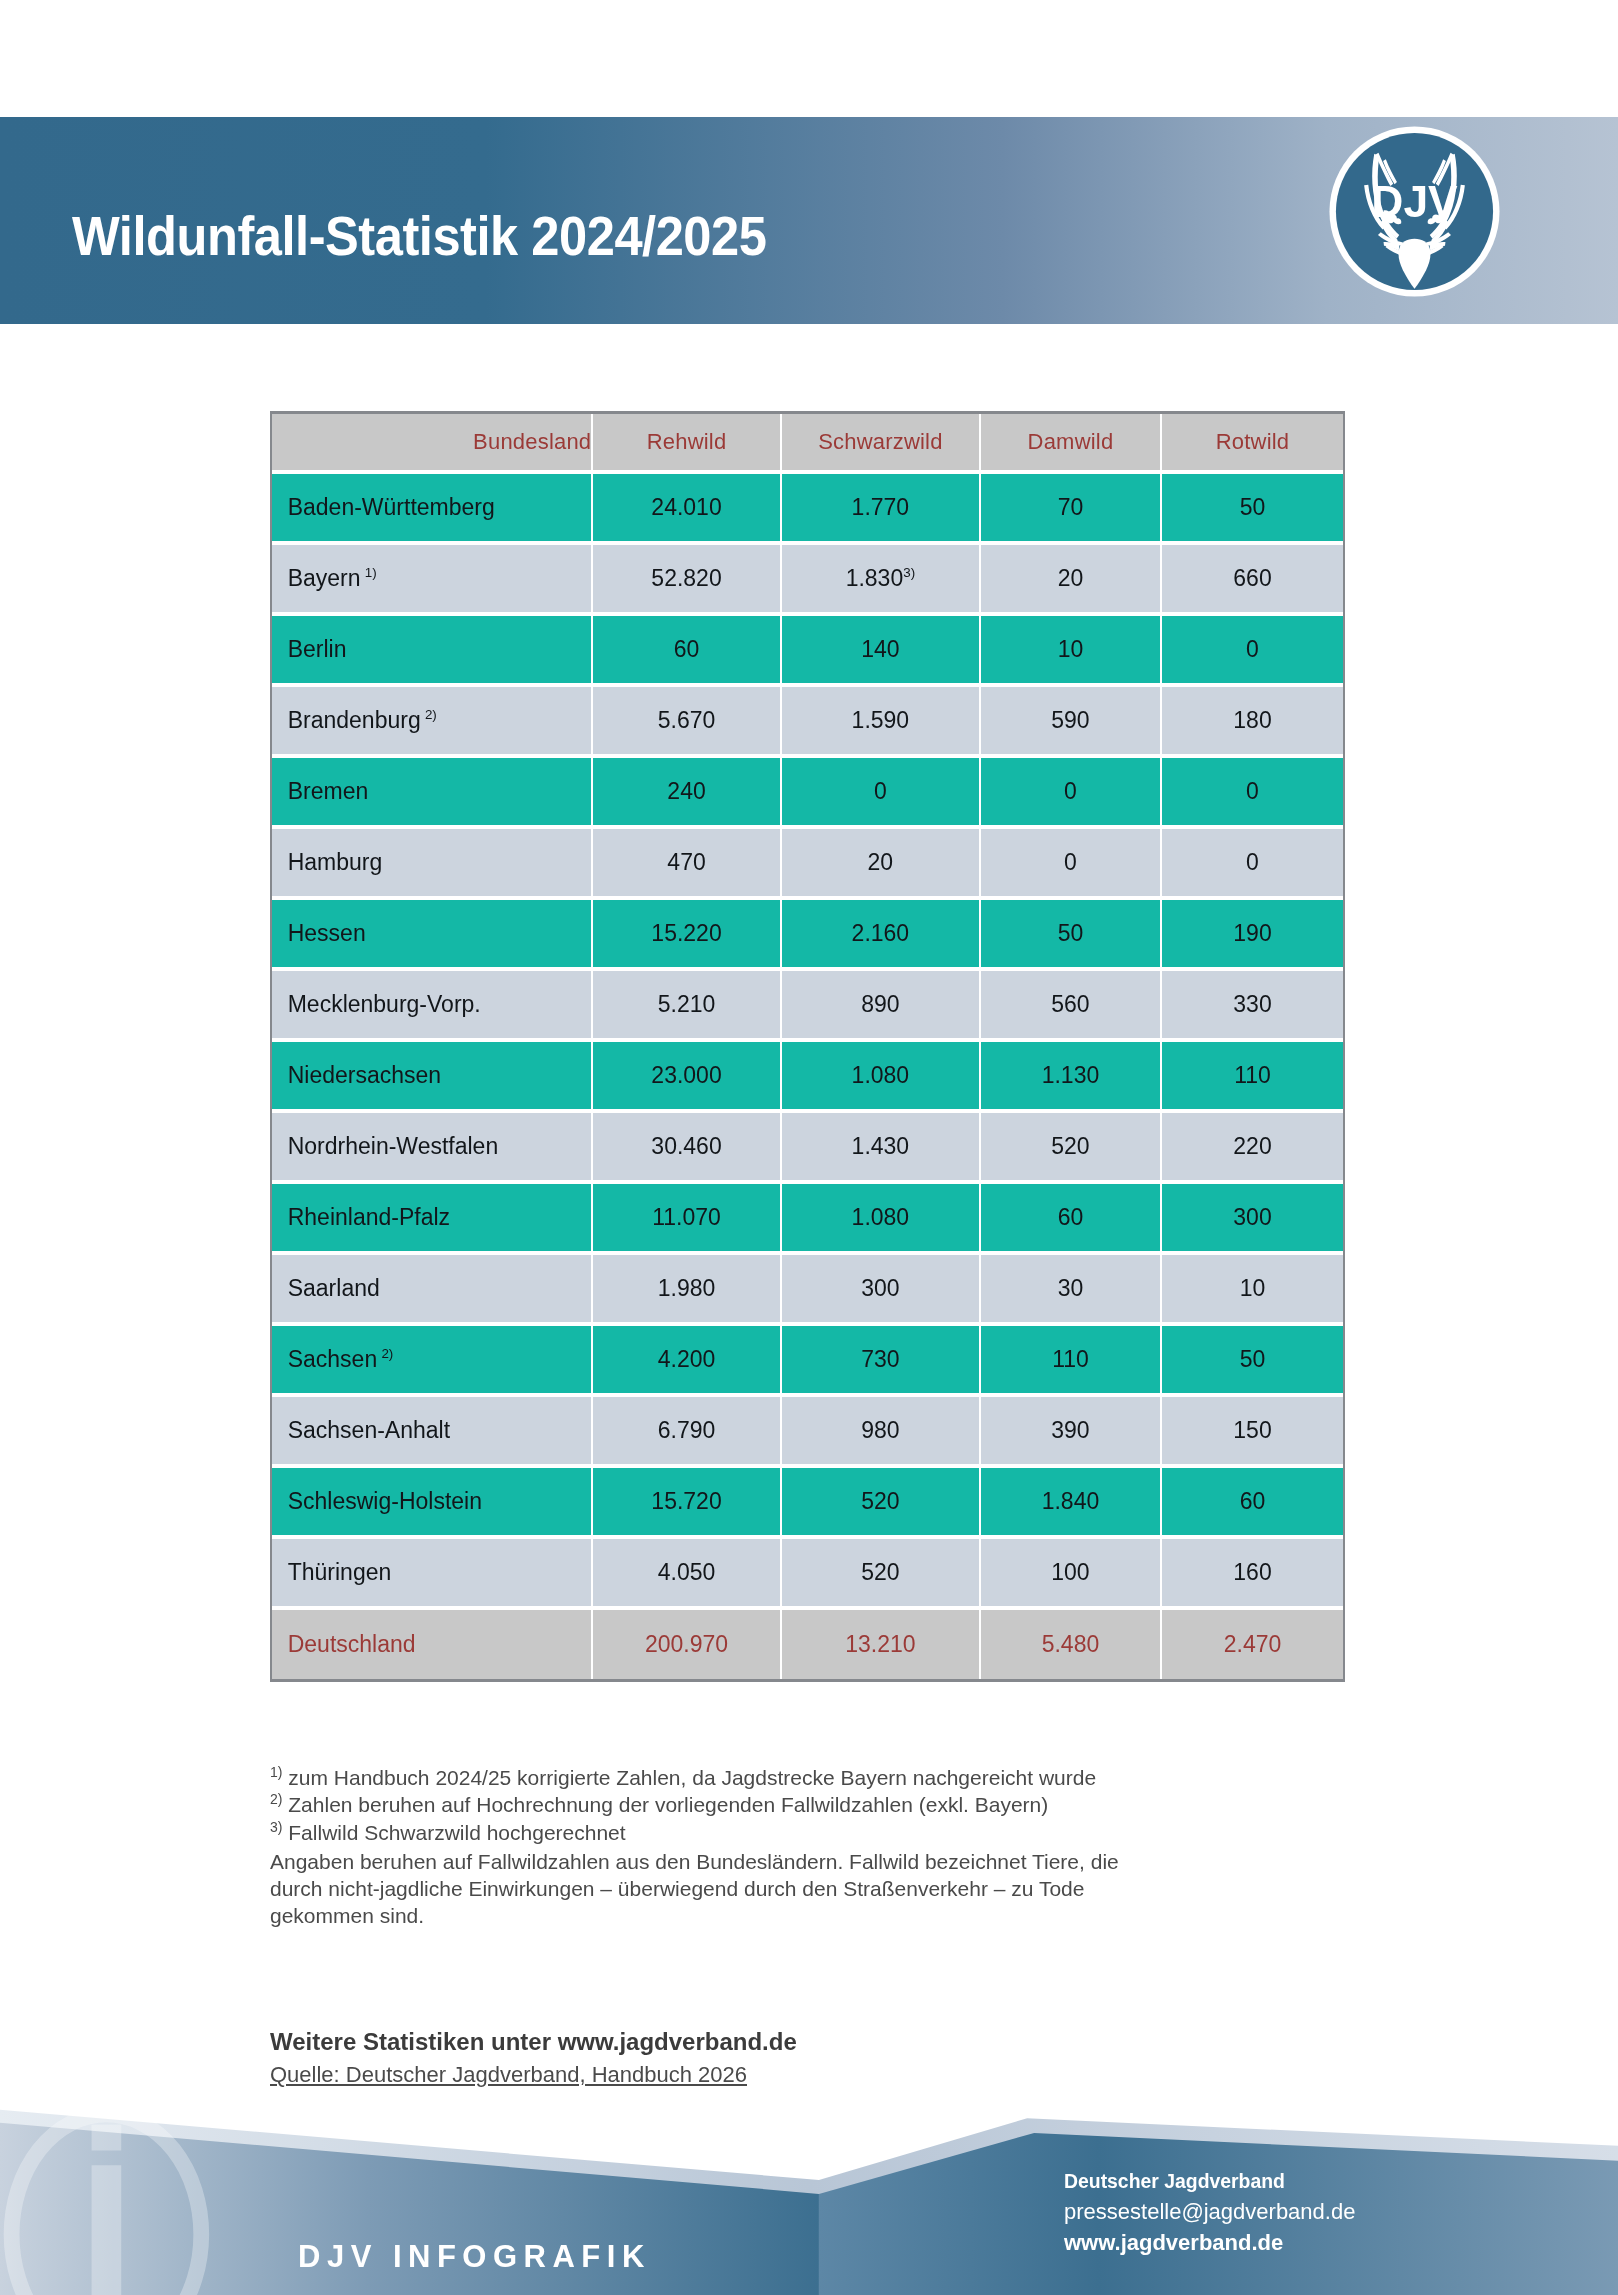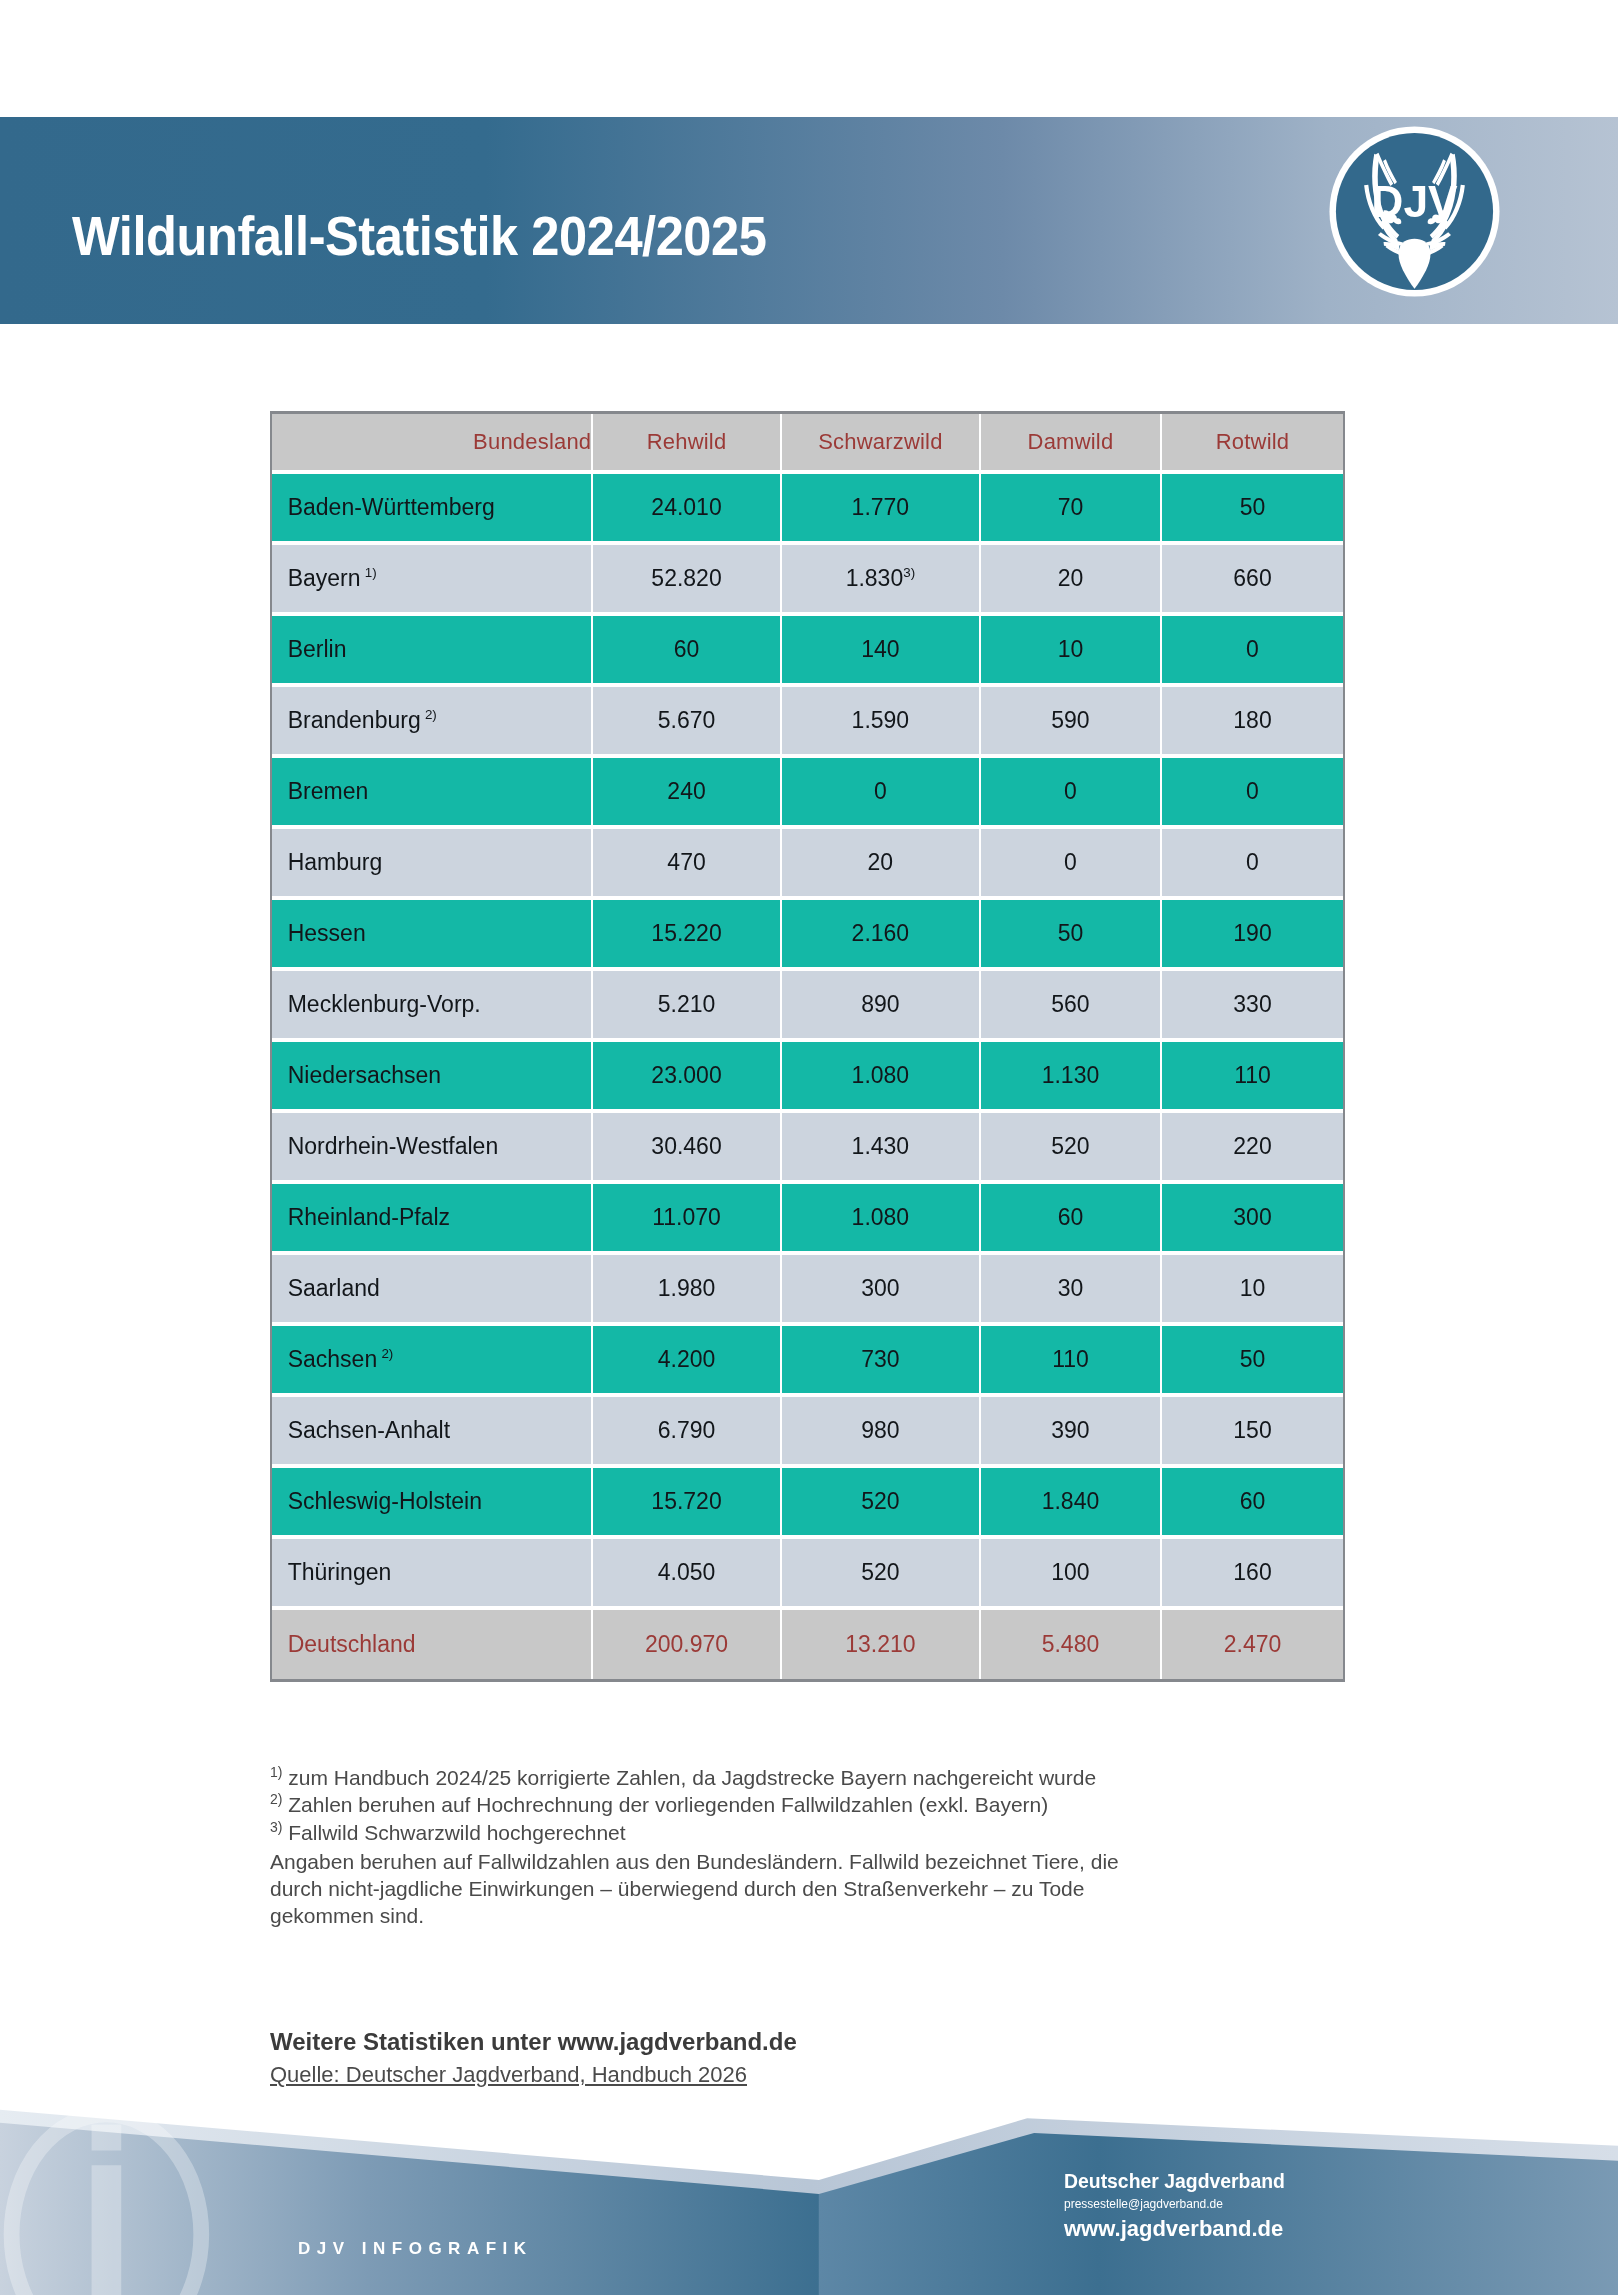--- a/index.html
+++ b/index.html
@@ -85,30 +85,30 @@
     font-family:"Liberation Sans Narrow","Liberation Sans",sans-serif;
     font-size:22px; color:#4a4a4a; white-space:nowrap;text-decoration:underline;
   }
 
   
   .footer { position:absolute; left:0; top:2096px; width:1618px; height:199px; }
   .footer svg { position:absolute; left:0; top:0; width:1618px; height:199px; display:block; }
   .footer-label {
     position:absolute; left:298px; top:2239px;
     font-family:"Liberation Sans Narrow","Liberation Sans",sans-serif;
-    font-size:17px; font-weight:bold; color:#ffffff; letter-spacing:6.5px;
+    font-size:31px; font-weight:bold; color:#ffffff; letter-spacing:6.5px;
     white-space:nowrap;
   }
   .contact {
     position:absolute; left:1064px; top:2168px; width:324px;
     font-family:"Liberation Sans Narrow","Liberation Sans",sans-serif;
     color:#ffffff; line-height:1.42;
   }
   .contact .l1 { font-size:19.4px; font-weight:bold; }
-  .contact .l2 { font-size:12px; font-weight:normal; }
+  .contact .l2 { font-size:22px; font-weight:normal; }
   .contact .l3 { font-size:22px; font-weight:bold; }
 </style>
 </head>
 <body>
 
 <div class="page">
 
   <div class="header-band"></div>
   <div class="header-title">Wildunfall-Statistik 2024/2025</div>
 

